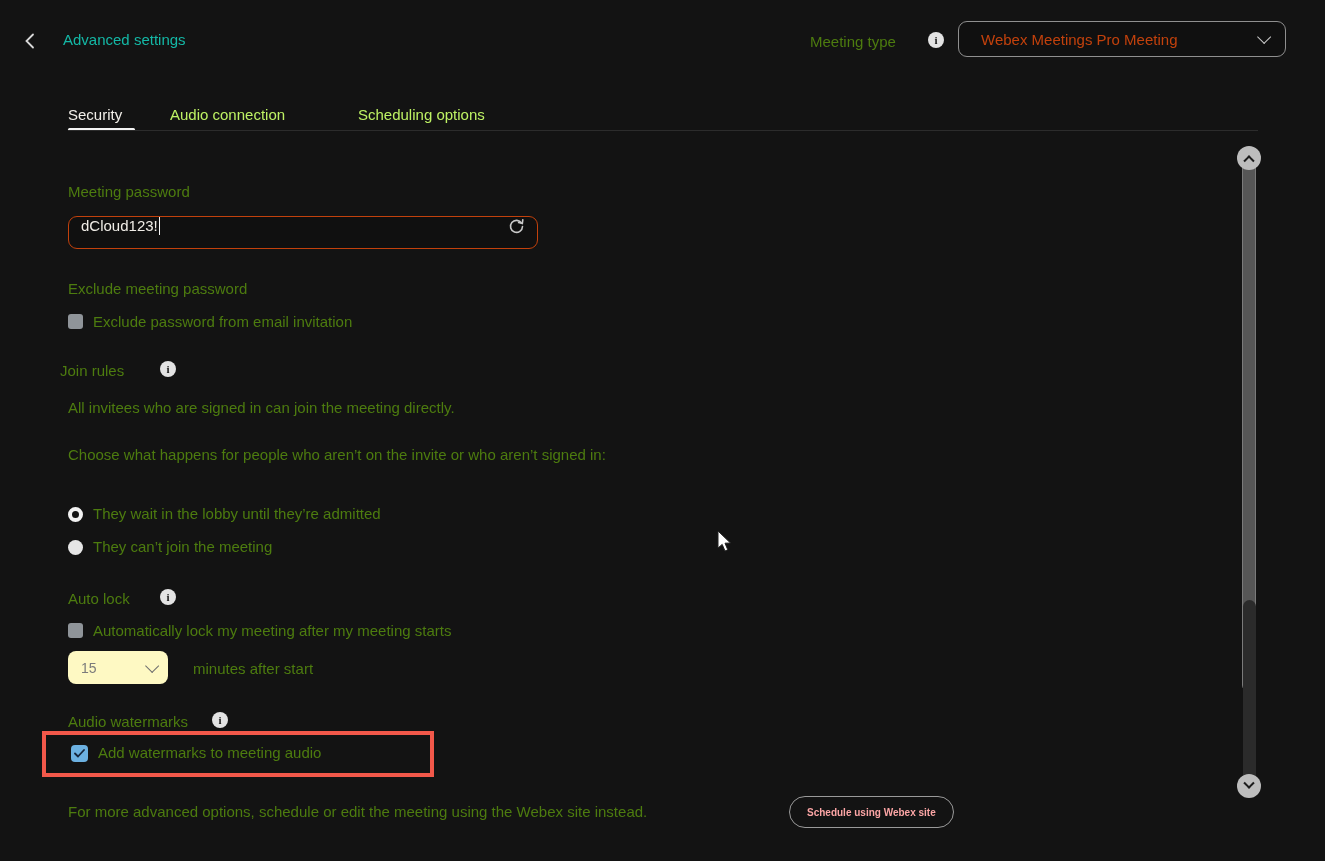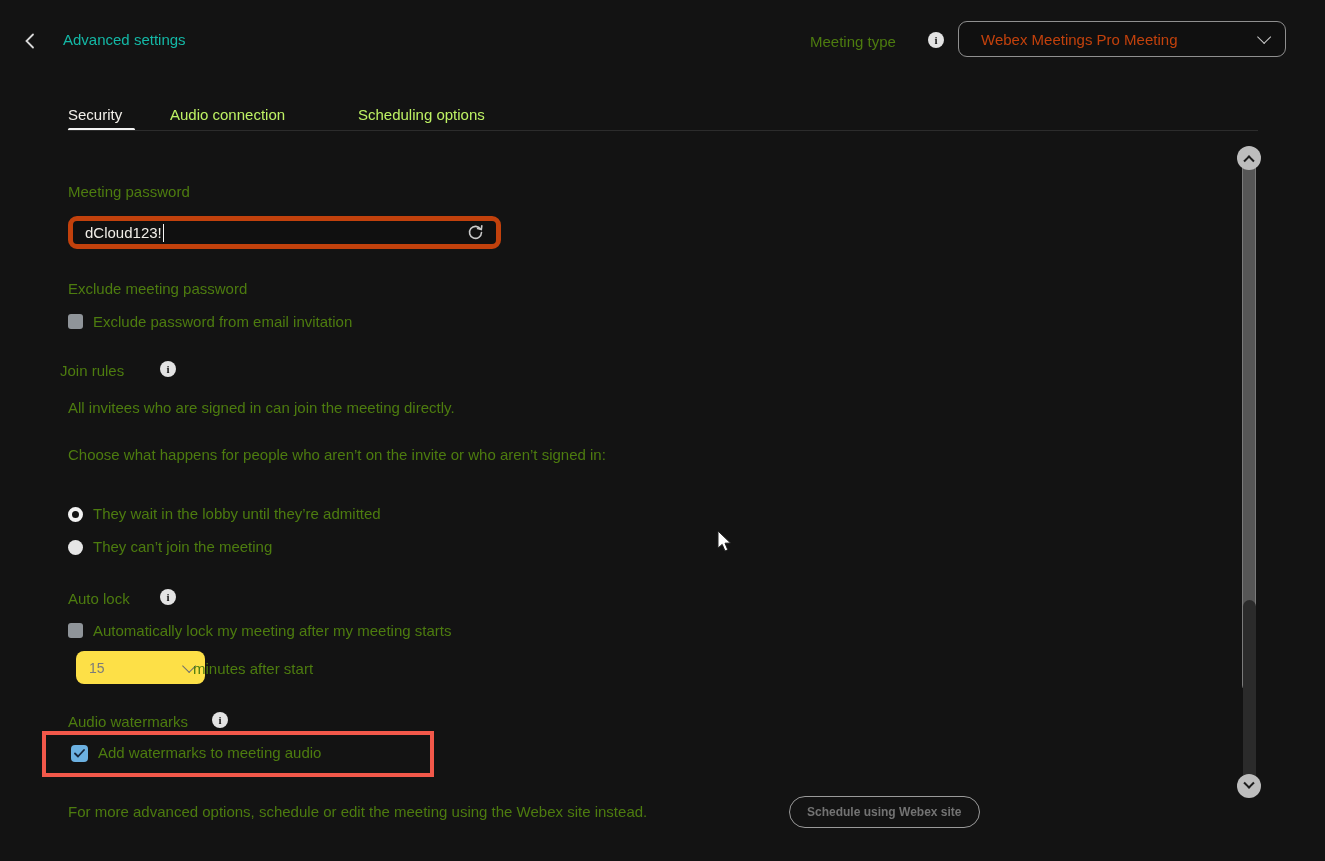--- a/index.html
+++ b/index.html
@@ -40,23 +40,23 @@
 
   
   .tab { top: 106px; font-size: 15px; cursor: pointer; }
   .tab.active { color: #f2efe9; }
   .tab-underline { left: 68px; top: 128px; width: 67px; height: 3px; background: #f2f2f2; border-radius: 2px; }
   .tabs-divider { left: 68px; top: 130px; width: 1190px; height: 1px; background: #2c2c2c; }
 
   
   .pwd-label { left: 68px; top: 183px; }
   .pwd-input {
-    left: 68px; top: 216px; width: 433px; height: 33px;
-    border: 5px solid #c2410c; border-radius: 9px;
-    display: flex; align-items: center; padding: 0 12px;
+    left: 68px; top: 216px; width: 470px; height: 33px;
+    border: 1px solid #c2410c; border-radius: 9px;
+    display: flex; align-items: flex-start; padding: 0 12px;
     background: #101010; cursor: text;
   }
   .pwd-input .val { font-size: 15px; color: #f0ede7; }
   .caret { width: 1.5px; height: 18px; background: #f5f5f5; margin-left: 1px; }
   .refresh-btn { margin-left: auto; width: 18px; height: 18px; cursor: pointer; display:flex; align-items:center; justify-content:center; }
 
   
   .cbx {
     width: 15px; height: 15px; border-radius: 3px;
     background: #8f9499; flex: none; margin-top: 1px;
@@ -72,42 +72,42 @@
     width: 15px; height: 15px; border-radius: 50%;
     border: 4px solid #f2f2f2; background: #131313; flex: none; margin-top: 2px;
   }
   .radio-solid {
     width: 15px; height: 15px; border-radius: 50%;
     background: #e6e6e6; flex: none; margin-top: 2px;
   }
 
   
   .min-select {
-    left: 76px; top: 651px; width: 129px; height: 33px;
-    background: #fde047; border-radius: 8px;
+    left: 68px; top: 651px; width: 100px; height: 33px;
+    background: #fef9c3; border-radius: 8px;
     display: flex; align-items: center; padding: 0 13px;
     color: #7b7b7b; font-size: 14px; cursor: default;
   }
   .min-select .chev { border-color: #6e6e6e; margin-left: auto; }
 
   
   .highlight-box {
     left: 42px; top: 731px; width: 392px; height: 46px;
     border: 4px solid #f2584a; background: transparent; pointer-events: none;
   }
 
   
   .footer-text { left: 68px; top: 803px; font-size: 15px; }
   .footer-btn {
     left: 789px; top: 796px; height: 32px; padding: 0 17px;
     border: 1px solid #9a9a9a; border-radius: 17px;
     display: flex; align-items: center;
     background: #131313; cursor: pointer;
   }
-  .footer-btn .lbl { font-size: 12px; font-weight: bold; color: #737373; white-space: nowrap; }
+  .footer-btn .lbl { font-size: 10px; font-weight: bold; color: #fca5a5; white-space: nowrap; }
 
   
   .sb-track-lower { left: 1243px; top: 600px; width: 13px; height: 188px; background: #2b2b2b; border-radius: 7px; }
   .sb-thumb { left: 1242px; top: 150px; width: 14px; height: 542px; background: #565656; border: 1px solid #7a7a7a; border-radius: 8px; }
   .sb-btn {
     width: 24px; height: 24px; border-radius: 50%;
     background: #bdbdbd; display: flex; align-items: center; justify-content: center;
     cursor: pointer;
   }
   .sb-btn .c { width: 8px; height: 8px; border-right: 2px solid #1c1c1c; border-bottom: 2px solid #1c1c1c; }

